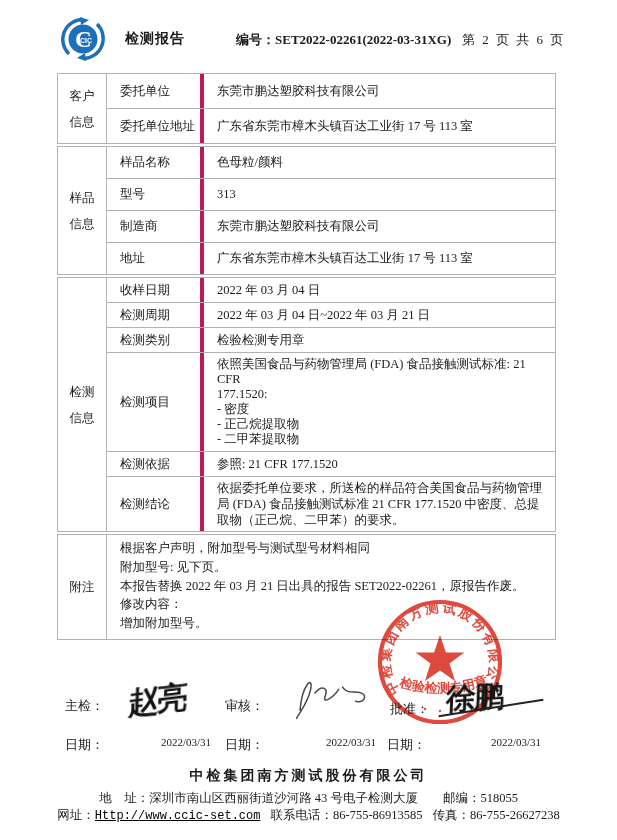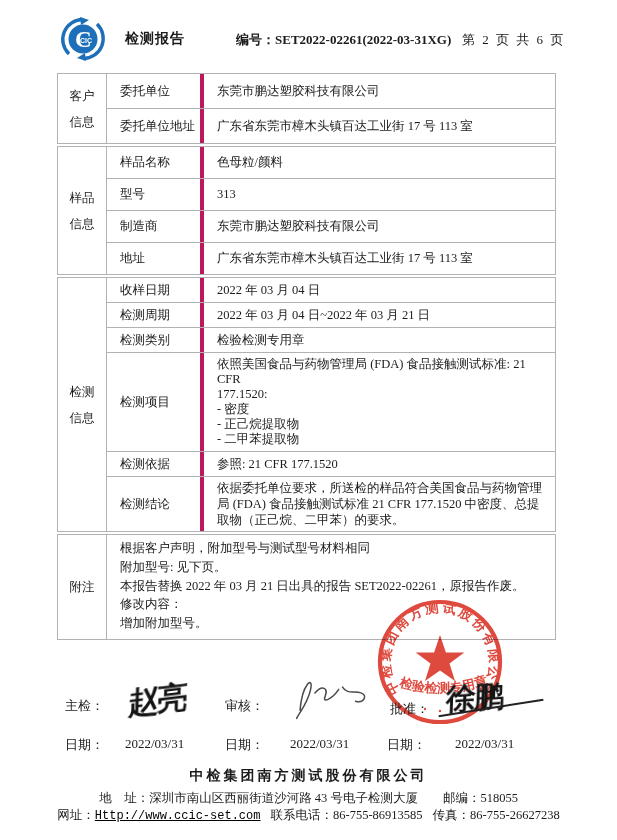--- a/index.html
+++ b/index.html
@@ -42,21 +42,21 @@
 
   
   .sig-label { font-size:13px; }
   .sig-ink {
     font-weight:bold; color:#141414; letter-spacing:-2px;
     filter:blur(0.3px);
   }
   .ink1 { left:128px; top:680px; font-size:31px; transform:rotate(-7deg) skewX(-9deg); }
   .ink3 { left:446px; top:678px; font-size:30px; transform:rotate(-4deg) skewX(-6deg); z-index:8; }
   .ink3-line { left:438px; top:707px; width:106px; height:2px; background:#222; transform:rotate(-9deg); z-index:8; }
-  .date-val { font-size:13px; }
+  .date-val { font-size:11px;margin-left:36px; }
 
   
   .stamp { left:375px; top:597px; z-index:6; opacity:0.92; mix-blend-mode:multiply; }
 
   
   .ft-company { left:0; top:767px; width:100%; text-align:center; font-weight:bold; font-size:14px; letter-spacing:3px; }
   .ft-addr    { left:0; top:790px; width:100%; text-align:center; font-size:12.5px; }
   .ft-web     { left:0; top:807px; width:100%; text-align:center; font-size:12.5px; }
   .ft-web a, .link { color:#000000; text-decoration:underline; font-family:"Liberation Mono","DejaVu Sans Mono",monospace; font-size:12px; }
   .ft-sep { display:inline-block; width:10px; }

